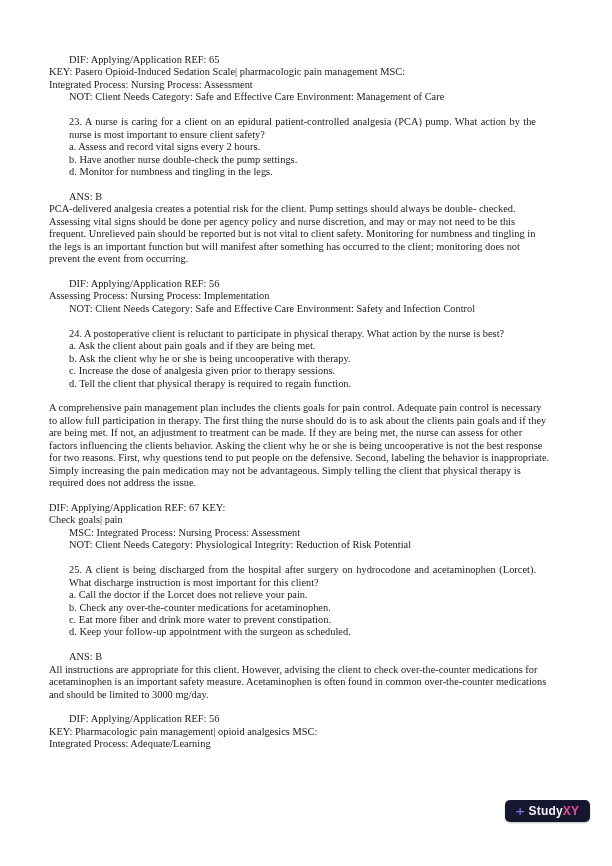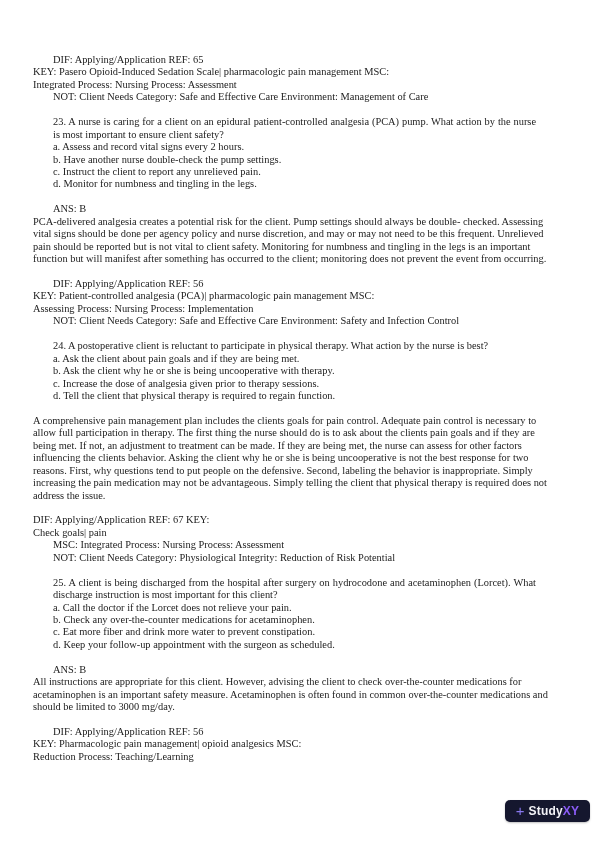--- a/index.html
+++ b/index.html
@@ -13,21 +13,21 @@
   .page { position: absolute; inset: 0; color: #222222; }
 
   
   #doc {
     position: absolute;
     left: 33px; top: 54px; width: 517px;
     font-size: 10.4px;
     line-height: 12.45px;
     color: #222222;
   }
-  #doc .line, #doc .para { min-height: 12.45px; }
+  #doc .line, #doc .para { min-height: 12.45px; margin-left: 16px; }
   #doc .ind  { padding-left: 20px; }
   #doc .q    { padding-right: 14px; text-align: justify; }
   #doc .gap  { height: 12.4px; }
 
   
   .logo {
     position: absolute;
     left: 505px; top: 800px;
     width: 85px; height: 22px;
     background: #15172e;
@@ -44,21 +44,21 @@
     line-height: 1;
     transform: translateY(-1px);
   }
   .logo .brand {
     color: #f2f2f7;
     font-weight: 700;
     font-size: 12px;
     letter-spacing: 0.2px;
     line-height: 1;
   }
-  .logo .brand .xy { color: #8b5cf6; }
+  .logo .brand .xy { color: #ec4899; }
 
   
   .footer {
     position: absolute;
     left: 0; right: 0; top: 886px;
     text-align: center;
     font-family: "Liberation Sans", "DejaVu Sans", sans-serif;
     font-size: 9px;
     color: #9a9a9a;
   }
@@ -70,28 +70,26 @@
 
   <div id="doc">
       <div class="line ind">DIF: Applying/Application REF: 65</div>
       <div class="line">KEY: Pasero Opioid-Induced Sedation Scale| pharmacologic pain management MSC:</div>
       <div class="line">Integrated Process: Nursing Process: Assessment</div>
       <div class="line ind">NOT: Client Needs Category: Safe and Effective Care Environment: Management of Care</div>
       <div class="gap"></div>
       <div class="para ind q">23. A nurse is caring for a client on an epidural patient-controlled analgesia (PCA) pump. What action by the nurse is most important to ensure client safety?</div>
       <div class="line ind">a. Assess and record vital signs every 2 hours.</div>
       <div class="line ind">b. Have another nurse double-check the pump settings.</div>
-      <div class="line ind">c. Instruct the client to report any unrelieved pain.</div>
       <div class="line ind">d. Monitor for numbness and tingling in the legs.</div>
       <div class="gap"></div>
       <div class="line ind">ANS: B</div>
       <div class="para">PCA-delivered analgesia creates a potential risk for the client. Pump settings should always be double- checked. Assessing vital signs should be done per agency policy and nurse discretion, and may or may not need to be this frequent. Unrelieved pain should be reported but is not vital to client safety. Monitoring for numbness and tingling in the legs is an important function but will manifest after something has occurred to the client; monitoring does not prevent the event from occurring.</div>
       <div class="gap"></div>
       <div class="line ind">DIF: Applying/Application REF: 56</div>
-      <div class="line">KEY: Patient-controlled analgesia (PCA)| pharmacologic pain management MSC:</div>
       <div class="line">Assessing Process: Nursing Process: Implementation</div>
       <div class="line ind">NOT: Client Needs Category: Safe and Effective Care Environment: Safety and Infection Control</div>
       <div class="gap"></div>
       <div class="para ind q">24. A postoperative client is reluctant to participate in physical therapy. What action by the nurse is best?</div>
       <div class="line ind">a. Ask the client about pain goals and if they are being met.</div>
       <div class="line ind">b. Ask the client why he or she is being uncooperative with therapy.</div>
       <div class="line ind">c. Increase the dose of analgesia given prior to therapy sessions.</div>
       <div class="line ind">d. Tell the client that physical therapy is required to regain function.</div>
       <div class="gap"></div>
       <div class="para">A comprehensive pain management plan includes the clients goals for pain control. Adequate pain control is necessary to allow full participation in therapy. The first thing the nurse should do is to ask about the clients pain goals and if they are being met. If not, an adjustment to treatment can be made. If they are being met, the nurse can assess for other factors influencing the clients behavior. Asking the client why he or she is being uncooperative is not the best response for two reasons. First, why questions tend to put people on the defensive. Second, labeling the behavior is inappropriate. Simply increasing the pain medication may not be advantageous. Simply telling the client that physical therapy is required does not address the issue.</div>
@@ -105,21 +103,21 @@
       <div class="line ind">a. Call the doctor if the Lorcet does not relieve your pain.</div>
       <div class="line ind">b. Check any over-the-counter medications for acetaminophen.</div>
       <div class="line ind">c. Eat more fiber and drink more water to prevent constipation.</div>
       <div class="line ind">d. Keep your follow-up appointment with the surgeon as scheduled.</div>
       <div class="gap"></div>
       <div class="line ind">ANS: B</div>
       <div class="para">All instructions are appropriate for this client. However, advising the client to check over-the-counter medications for acetaminophen is an important safety measure. Acetaminophen is often found in common over-the-counter medications and should be limited to 3000 mg/day.</div>
       <div class="gap"></div>
       <div class="line ind">DIF: Applying/Application REF: 56</div>
       <div class="line">KEY: Pharmacologic pain management| opioid analgesics MSC:</div>
-      <div class="line">Reduction Process: Teaching/Learning</div>
+      <div class="line">Integrated Process: Adequate/Learning</div>
     </div>
 
   <div class="logo">
     <span class="plus">+</span>
     <span class="brand"><span>Study</span><span class="xy">XY</span></span>
   </div>
 
   <div class="footer">Downloaded by SAMUEL WAM (samek2029@gmail.com)</div>
 
 </div>

